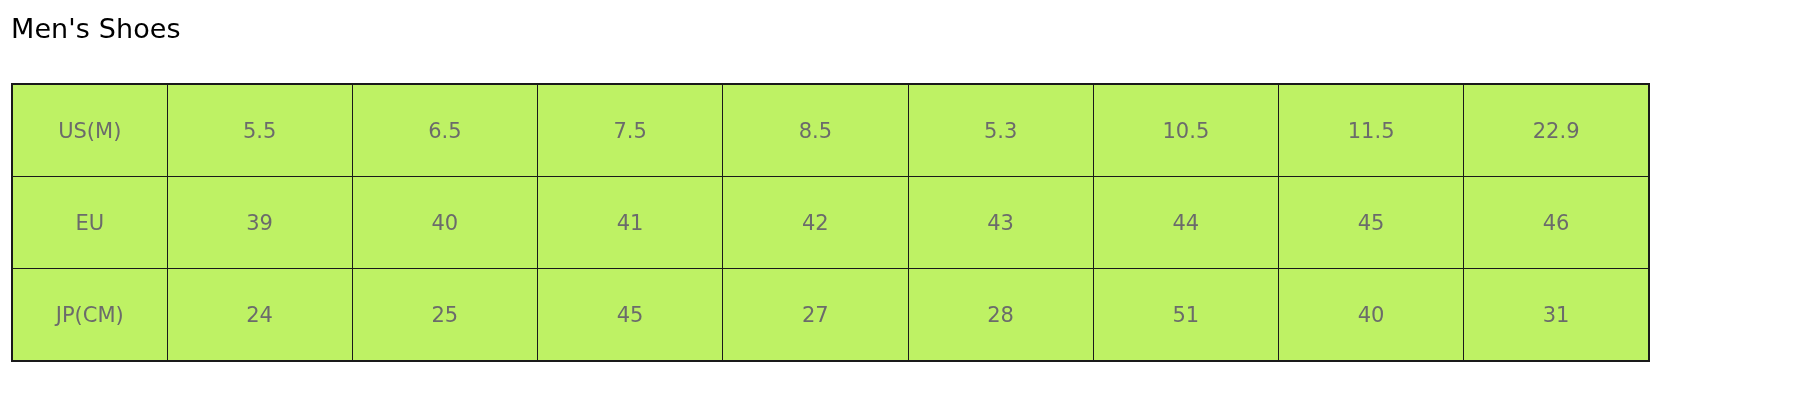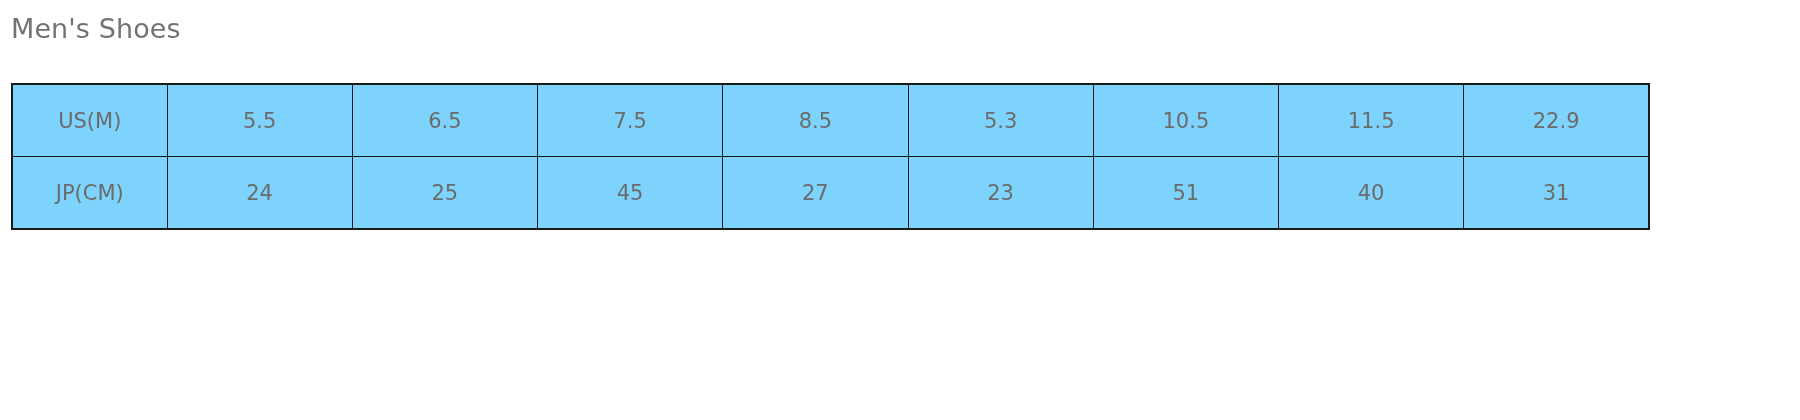--- a/index.html
+++ b/index.html
@@ -19,21 +19,21 @@
     height: 420px;
     box-sizing: border-box;
     padding: 0;
   }
   .page-title {
     position: absolute;
     left: 11px;
     top: 12px;
     font-size: 27px;
     line-height: 34px;
-    color: #737373;
+    color: #000000;
     font-weight: 400;
     letter-spacing: 0.1px;
     white-space: nowrap;
   }
   .size-table-wrap {
     position: absolute;
     left: 11px;
     top: 83px;
     width: 1637px;
   }
@@ -46,24 +46,24 @@
   table.size-table col.label-col { width: 155px; }
   table.size-table col.data-col  { width: 185.25px; }
   table.size-table td {
     border: 1.6px solid #1a1a1a;
     height: 71px;
     text-align: center;
     vertical-align: middle;
     font-size: 21px;
     color: #6b6b6b;
     font-weight: 400;
-    padding: 0 4px;
+    padding: 10px 4px;
     white-space: nowrap;
     overflow: hidden;
-    background: #7dd3fc;
+    background: #bef264;
   }
   table.size-table td.row-label {
     color: #6b6b6b;
   }
 </style>
 </head>
 <body>
 
 <div class="page">
 
@@ -88,26 +88,37 @@
           <td>5.5</td>
           <td>6.5</td>
           <td>7.5</td>
           <td>8.5</td>
           <td>5.3</td>
           <td>10.5</td>
           <td>11.5</td>
           <td>22.9</td>
         </tr>
         <tr>
+          <td class="row-label">EU</td>
+          <td>39</td>
+          <td>40</td>
+          <td>41</td>
+          <td>42</td>
+          <td>43</td>
+          <td>44</td>
+          <td>45</td>
+          <td>46</td>
+        </tr>
+        <tr>
           <td class="row-label">JP(CM)</td>
           <td>24</td>
           <td>25</td>
           <td>45</td>
           <td>27</td>
-          <td>23</td>
+          <td>28</td>
           <td>51</td>
           <td>40</td>
           <td>31</td>
         </tr>
       </tbody>
     </table>
   </div>
 
 </div>
 

